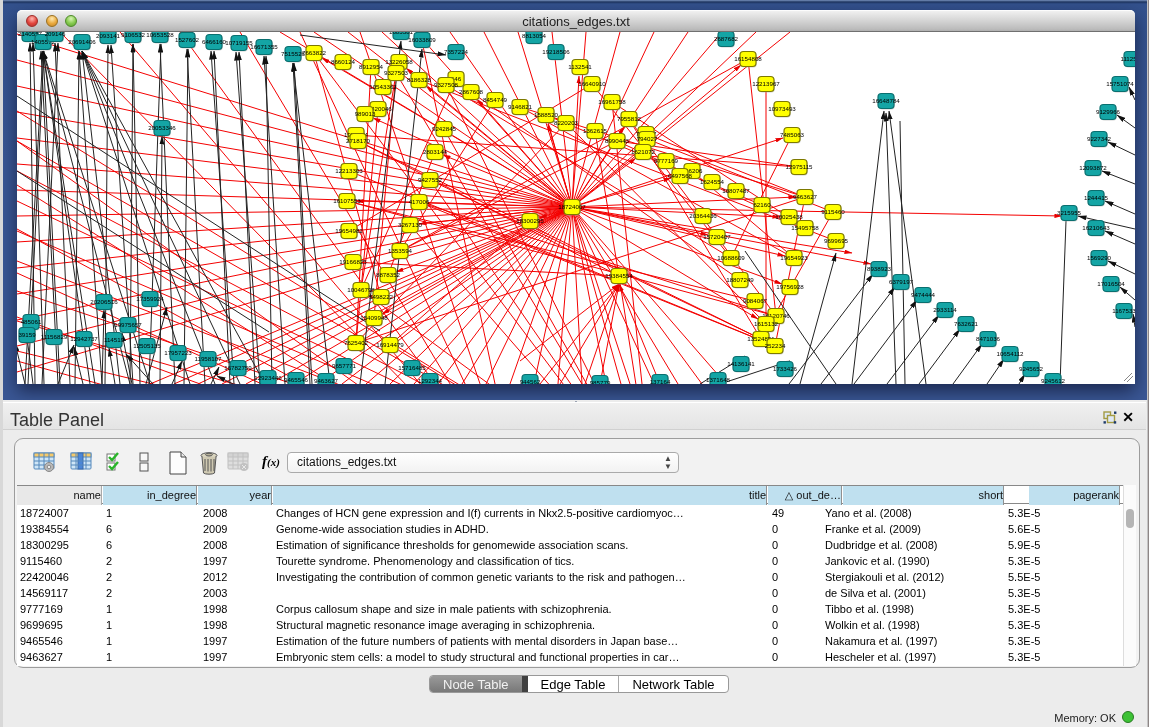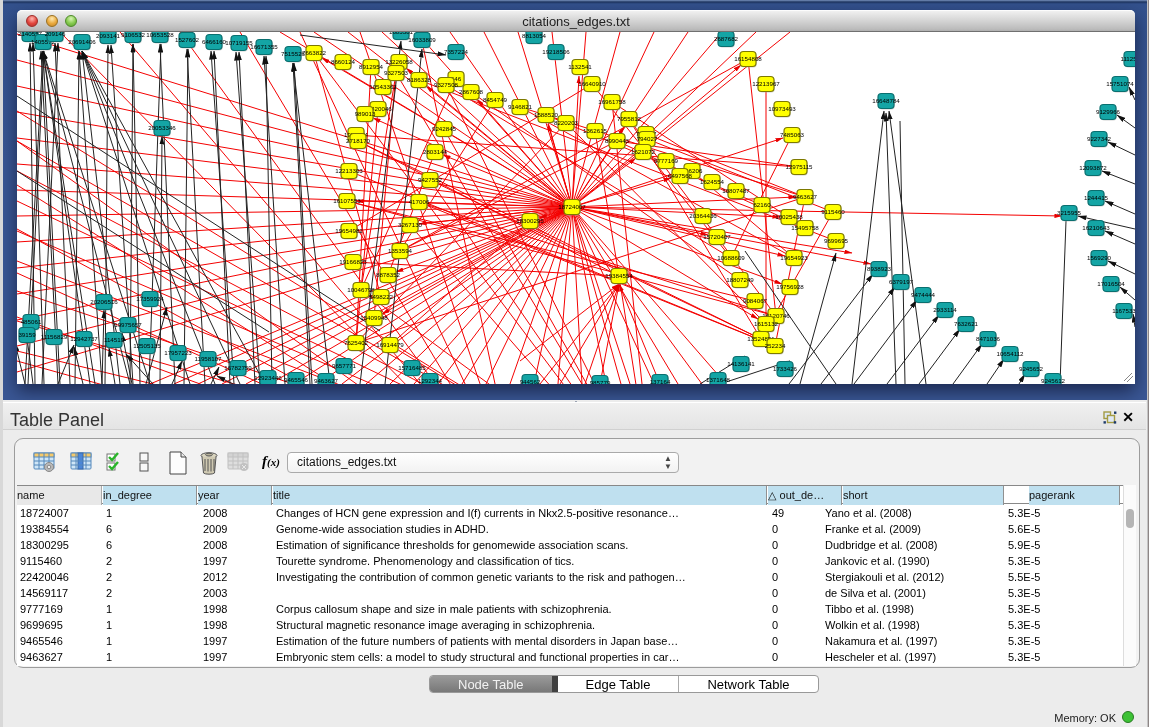--- a/index.html
+++ b/index.html
@@ -26,31 +26,31 @@
 #closeico{position:absolute;right:12px;top:6px;font-size:14px;font-weight:bold;color:#000}
 #inner{position:absolute;left:14px;top:38px;width:1126px;height:230px;background:#f2f2f2;
  border:1px solid #9c9c9c;border-radius:9px}
 .tbico{position:absolute;top:12px}
 #combo{position:absolute;left:272px;top:13px;width:392px;height:21px;background:linear-gradient(#fff,#f2f2f2);
  border:1px solid #aaa;border-radius:4px;font-size:12px;color:#111;line-height:19px;padding-left:9px}
 #combo .steppers{position:absolute;right:6px;top:2px;font-size:8px;color:#444;line-height:8px;text-align:center}
 #tbl{position:absolute;left:2px;top:46px;width:1117px;height:181px;background:#fff;overflow:hidden}
 #thead{position:absolute;left:0;top:0;height:19px;width:1117px;background:#fff;border-top:1px solid #888;border-bottom:1px solid #888}
 .th{position:absolute;top:0;height:19px;background:#bfe0ef;border-right:1px solid #909090;
- font-size:11px;text-align:left;line-height:18px;color:#111}
+ font-size:11px;text-align:right;line-height:18px;color:#111}
 #rows{position:absolute;left:0;top:20px;width:1117px}
 .tr{position:relative;height:16px;width:1117px}
 .c{position:absolute;top:0;font-size:11px;line-height:16px;color:#000;white-space:nowrap;overflow:hidden}
 .c0{left:3px;width:80px}.c1{left:89px;width:92px}.c2{left:186px;width:72px}
 .c3{left:259px;width:490px}.c4{left:755px;width:70px}
 .c5{left:808px;width:162px}.c6{left:991px;width:90px}
 #vsb{position:absolute;right:3px;top:46px;width:13px;height:181px;background:#fbfbfb;border-left:1px solid #ddd}
 #vsb .thumb{position:absolute;left:2px;top:24px;width:8px;height:19px;border-radius:4px;background:#b5b5b5}
 #tabs{position:absolute;left:429px;top:275px;height:18px;display:flex;border:1px solid #999;border-radius:4px;overflow:hidden;background:#fff}
-.tab{font-size:13px;line-height:17px;padding:0 28px;color:#000}
+.tab{font-size:13px;line-height:17px;padding:0 13px;color:#000}
 .tab.sel{background:linear-gradient(#9a9a9a,#787878);color:#f2f2f2}
 .tab.mid{border-left:6px solid #404040;border-right:1px solid #aaa}
 #memory{position:absolute;right:30px;top:312px;font-size:11px;color:#222}
 #memdot{position:absolute;right:12px;top:311px;width:12px;height:12px;border-radius:6px;background:#3dc235;border:1px solid #2a7a24}
 </style></head><body>
 <div id="app">
  <div id="desk"></div>
  <div id="win">
   <div id="titlebar">
         <div id="title">citations_edges.txt</div>
@@ -1077,21 +1077,21 @@
         <div class="th" style="left:256px;width:494px">title</div>
         <div class="th" style="left:751px;width:74px">△ out_de…</div>
         <div class="th" style="left:826px;width:161px">short</div>
         <div class="th" style="left:1012px;width:91px">pagerank</div>
       </div>
       <div id="rows">
 <div class="tr">
               <div class="c c0">18724007</div>
               <div class="c c1">1</div>
               <div class="c c2">2008</div>
-              <div class="c c3">Changes of HCN gene expression and I(f) currents in Nkx2.5-positive resonance…</div>
+              <div class="c c3">Changes of HCN gene expression and I(f) currents in Nkx2.5-positive cardiomyoc…</div>
               <div class="c c4">49</div>
               <div class="c c5">Yano et al. (2008)</div>
               <div class="c c6">5.3E-5</div>
             </div>
 <div class="tr">
               <div class="c c0">19384554</div>
               <div class="c c1">6</div>
               <div class="c c2">2009</div>
               <div class="c c3">Genome-wide association studies in ADHD.</div>
               <div class="c c4">0</div>

